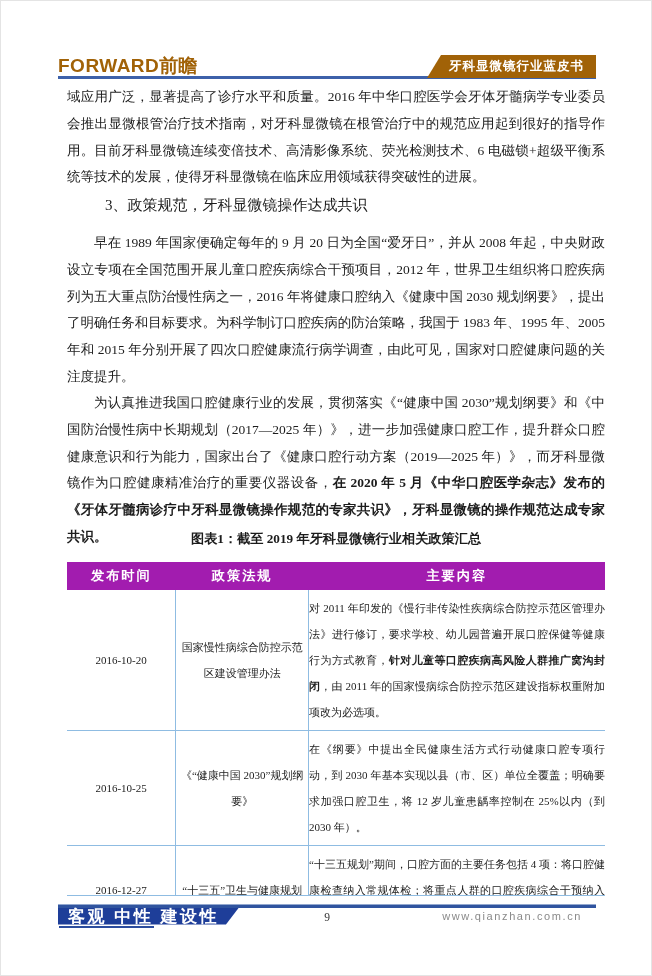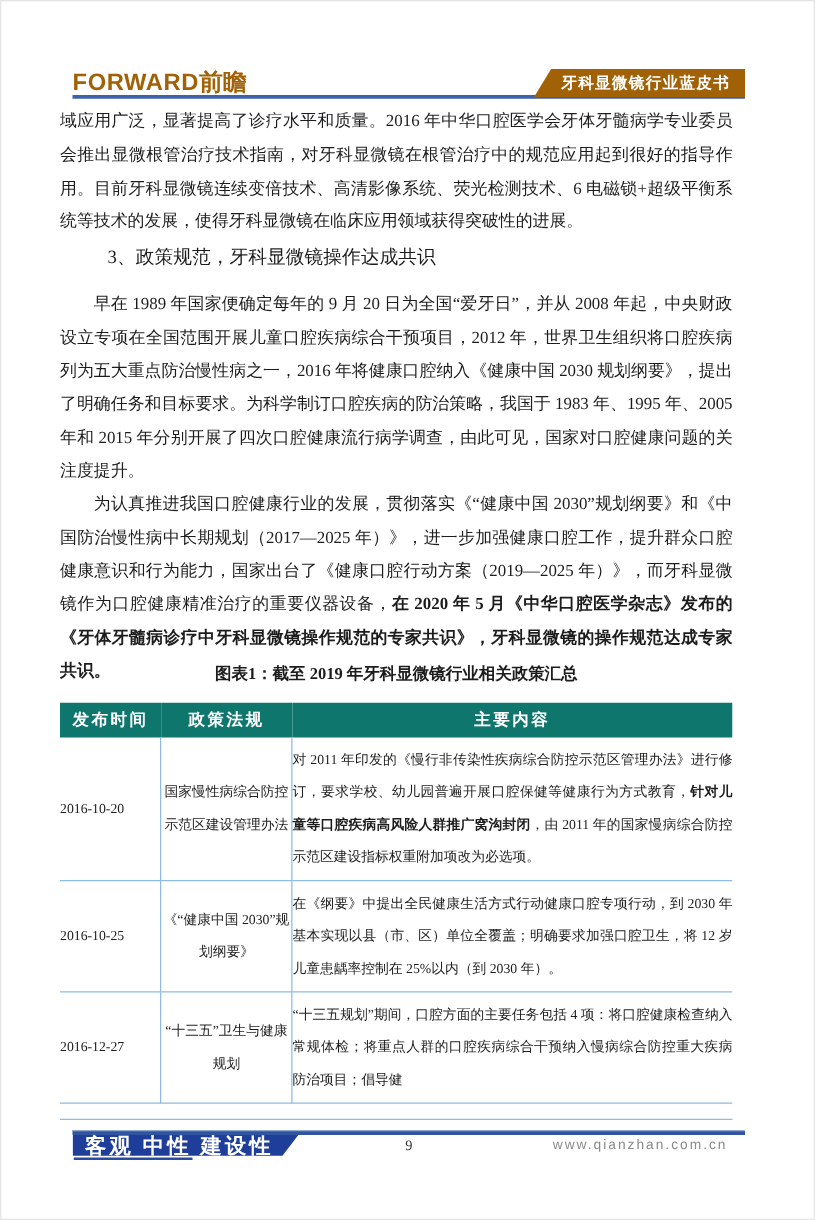--- a/index.html
+++ b/index.html
@@ -2,21 +2,21 @@
 <html><head>
 <meta charset="utf-8">
 <style>
   html,body { margin:0; padding:0; background:#f2f2f2; }
   .page {
     position:relative; width:652px; height:976px; margin:0 auto;
     background:#ffffff; border:1px solid #e4e4e4; box-sizing:border-box;
     font-family:"Liberation Serif","DejaVu Serif",serif; color:#1c1c1c;
     overflow:hidden;
   }
-  .content { position:absolute; left:47px; width:538px; }
+  .content { position:absolute; left:66px; width:538px; }
 
   
   .hdr { position:absolute; left:57px; top:54px; width:538px; height:24px; }
   .hdr-rule { position:absolute; left:0; right:0; top:21px; height:2.5px; background:#3d61aa; }
   .logo { position:absolute; left:0; top:-2px; font-family:"Liberation Sans","DejaVu Sans",sans-serif;
           font-weight:bold; color:#a16207; font-size:19px; letter-spacing:0.5px; white-space:nowrap; }
   .logo .cn { letter-spacing:0; }
   .hdr-badge { position:absolute; right:0; top:0; height:23px; line-height:23px;
           background:#a16207; color:#fff; font-weight:bold; font-size:12.5px;
           padding:0 12px 0 22px; letter-spacing:1px; white-space:nowrap;
@@ -32,25 +32,25 @@
   .p3 { top:334px; text-indent:2em; }
   .p3 b { font-weight:bold; }
 
   .tbl-caption { position:absolute; left:0; top:474px; width:538px;
           text-align:center; font-weight:bold; font-size:13.2px; }
 
   
   .tbl-wrap { position:absolute; left:0; top:506px; width:538px; height:333px;
           overflow:hidden; border-bottom:1.5px solid #8fbce2; }
   table.policy { width:538px; border-collapse:collapse; table-layout:fixed; }
-  table.policy th { background:#0f766e; color:#ffffff; font-size:13.2px; font-weight:bold;
-          padding:5px 0; letter-spacing:2px; }
+  table.policy th { background:#a21caf; color:#ffffff; font-size:13.2px; font-weight:bold;
+          padding:5px 14px; letter-spacing:2px; }
   table.policy td { border-bottom:1.5px solid #8fbce2; font-size:11px; line-height:26px;
           vertical-align:middle; padding:5px 0; }
-  td.c-date   { width:15%;   border-right:1.5px solid #8fbce2; font-size:13px; }
+  td.c-date   { width:15%;   text-align:center; border-right:1.5px solid #8fbce2; font-size:13px; }
   td.c-policy { width:19.5%; text-align:center; border-right:1.5px solid #8fbce2; padding:5px 9px; }
   td.c-main   { padding:5px 12px; text-align:justify; }
   td.c-main b { font-weight:bold; }
 
   
   .ftr { position:absolute; left:57px; top:903px; width:538px; }
   .ftr-rule { position:absolute; left:0; right:0; top:0; height:2.5px; background:#30549f;
           border-top:1px solid #93a8cf; }
   .ftr-badge { position:absolute; left:0; top:3.5px; height:17px; line-height:17px;
           background:#1e3e99; color:#fff; font-weight:bold; font-size:17px;

